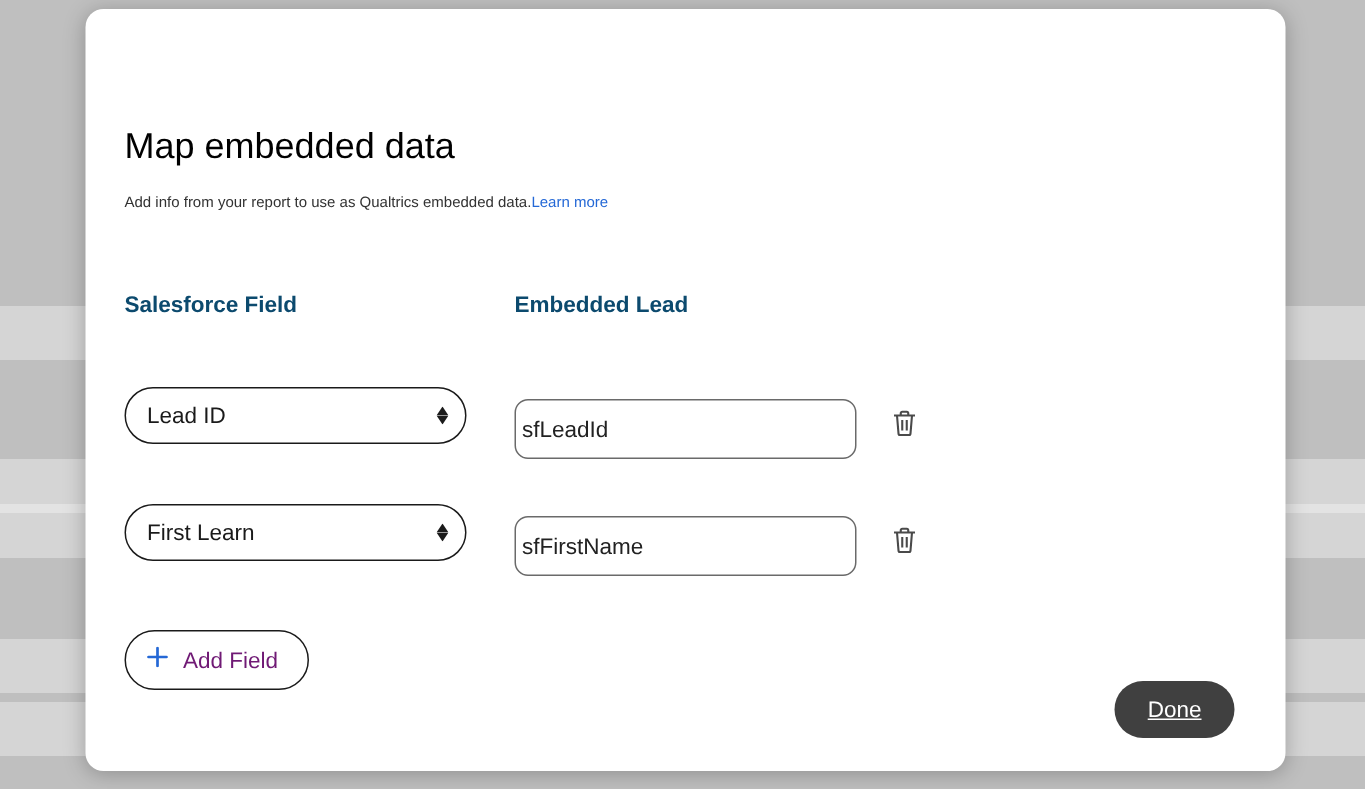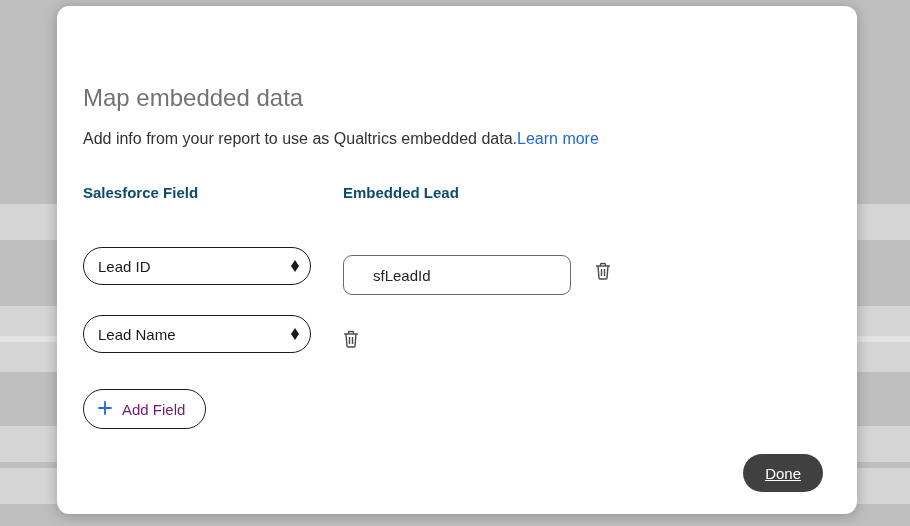--- a/index.html
+++ b/index.html
@@ -22,27 +22,27 @@
     width: 800px;
     height: 508px;
     background: #ffffff;
     border-radius: 12px;
     box-shadow: 0 2px 14px rgba(0,0,0,0.25);
     padding: 78px 34px 24px 26px;
   }
   .modal-title {
     font-size: 24px;
     font-weight: 400;
-    color: #737373;
+    color: #000000;
     margin-bottom: 18px;
   }
   .modal-desc {
-    font-size: 16px;
+    font-size: 10px;
     color: #323232;
-    margin-bottom: 36px;
+    margin-bottom: 54px;
   }
   .modal-desc a { color: #2468d6; text-decoration: none; }
   .col-headers {
     display: flex;
     margin-bottom: 36px;
   }
   .col-h {
     font-size: 15px;
     font-weight: 700;
     color: #0c4a6e;
@@ -82,21 +82,21 @@
     flex-direction: column;
     gap: 0px;
     pointer-events: none;
   }
   .stepper svg { display: block; }
   .text-input {
     width: 228px;
     height: 40px;
     border: 1px solid #6a6a6a;
     border-radius: 9px;
-    padding: 0 29px;
+    padding: 0 4px;
     font-size: 15px;
     color: #222;
     background: #fff;
     margin-right: 24px;
     margin-top: 18px;
   }
   .trash-btn {
     width: 20px;
     height: 22px;
     background: none;
@@ -185,31 +185,32 @@
             <path d="M6.5 7v7"></path>
               <path d="M9.5 7v7"></path>
           </svg>
         </span>
       </button>
     </div>
 
     <div class="row">
       <div class="select-wrap">
         <div class="select-box">
-          <span>Lead Name</span>
+          <span>First Learn</span>
         </div>
         <span class="stepper">
           <svg width="8" height="6" viewBox="0 0 8 6">
               <polygon points="4,0 8,6 0,6" fill="#1a1a1a"></polygon>
             </svg>
           <svg width="8" height="6" viewBox="0 0 8 6">
               <polygon points="0,0 8,0 4,6" fill="#1a1a1a"></polygon>
             </svg>
         </span>
       </div>
+      <input class="text-input" type="text" value="sfFirstName" style="">
       <button class="trash-btn" aria-label="Delete">
         <span>
           <svg width="16" height="18" viewBox="0 0 16 18" fill="none" stroke="#4a4a4a" stroke-width="1.4">
             <path d="M1 4h14"></path>
               <path d="M3 4l1 12a1 1 0 0 0 1 1h6a1 1 0 0 0 1-1l1-12"></path>
             <path d="M5.5 4V2.5a1 1 0 0 1 1-1h3a1 1 0 0 1 1 1V4"></path>
             <path d="M6.5 7v7"></path>
               <path d="M9.5 7v7"></path>
           </svg>
         </span>

